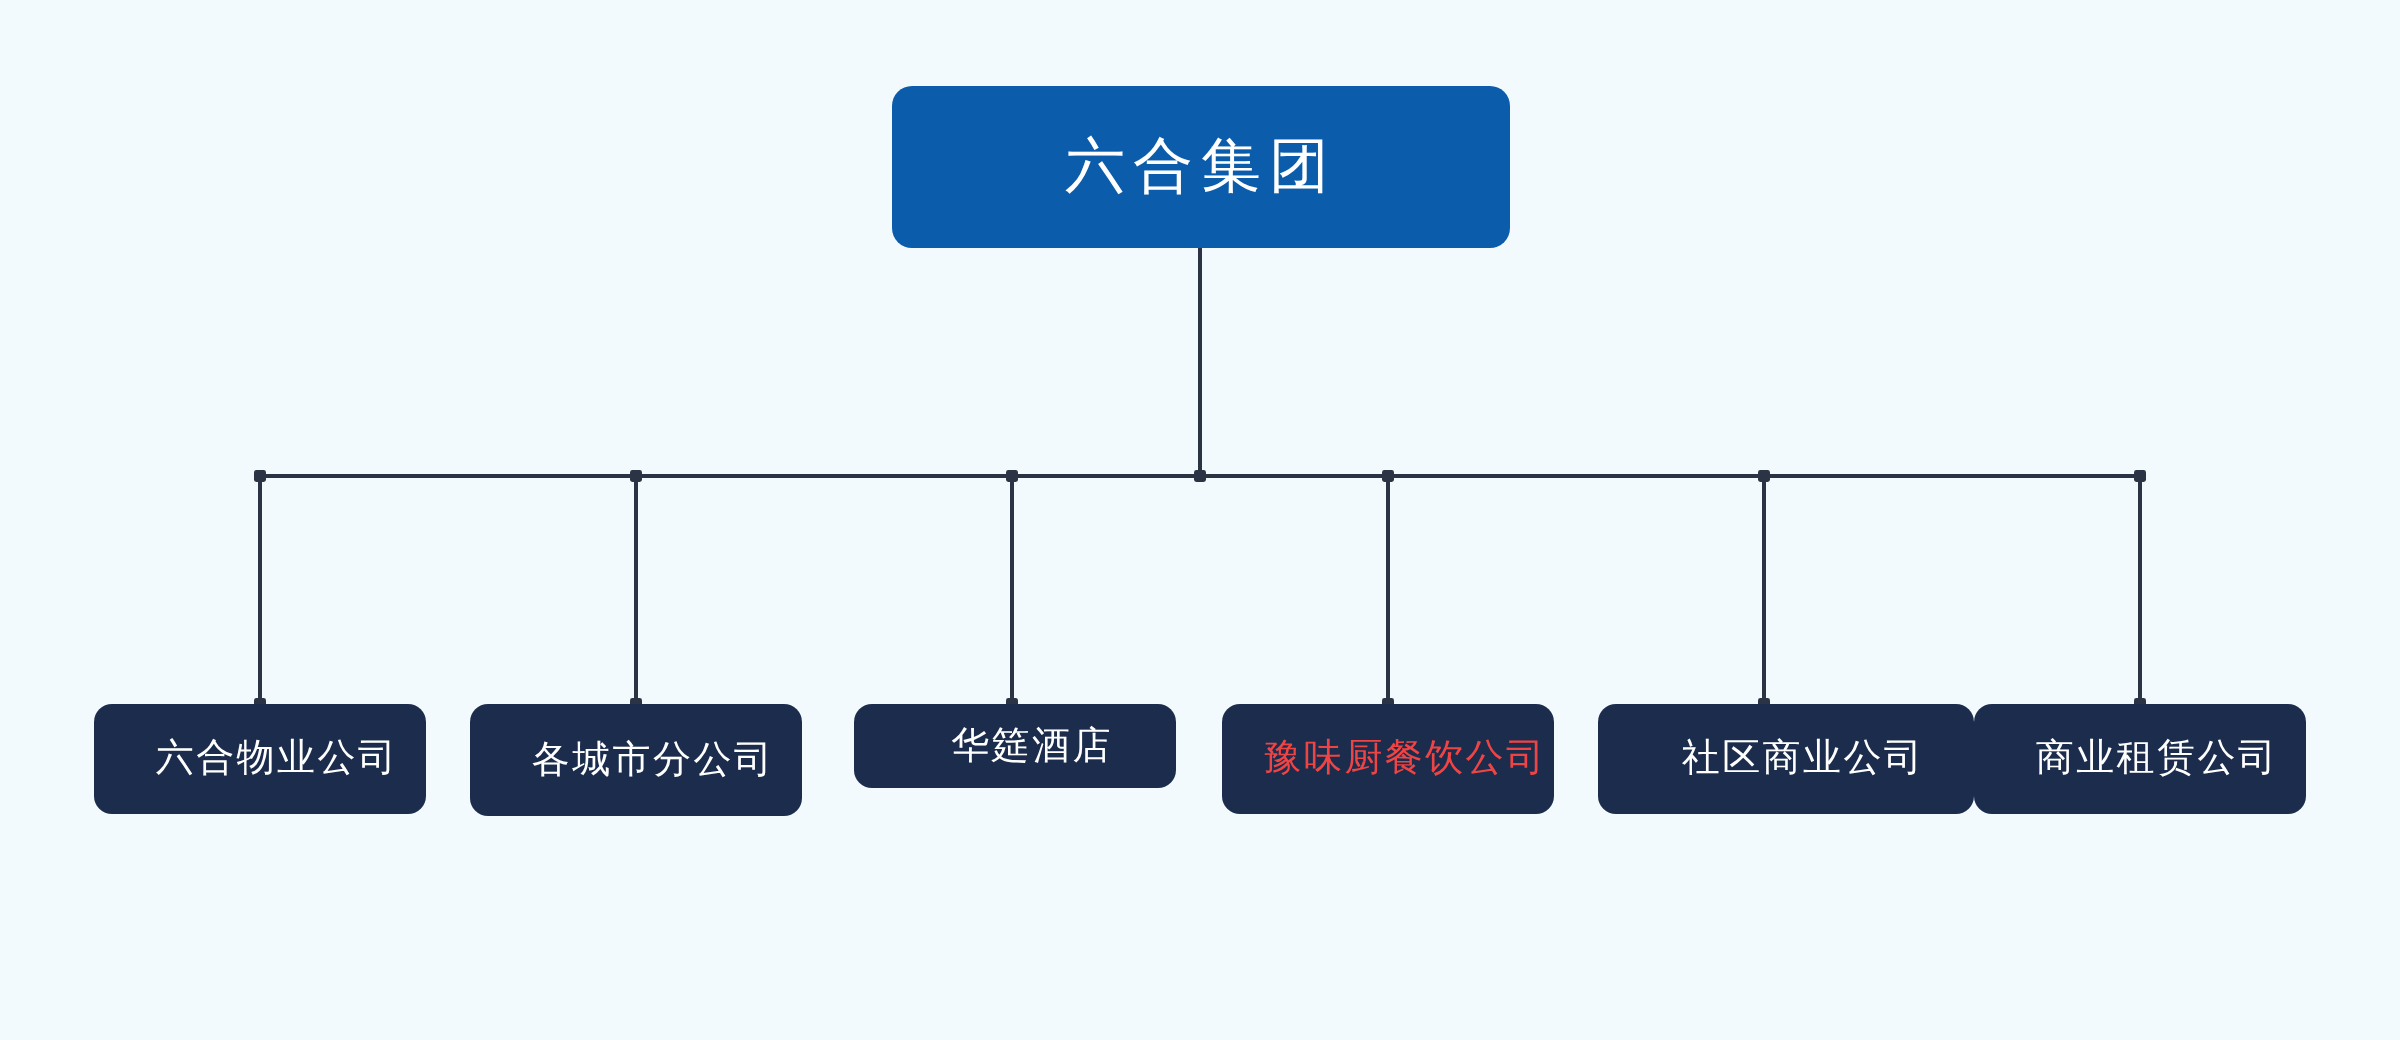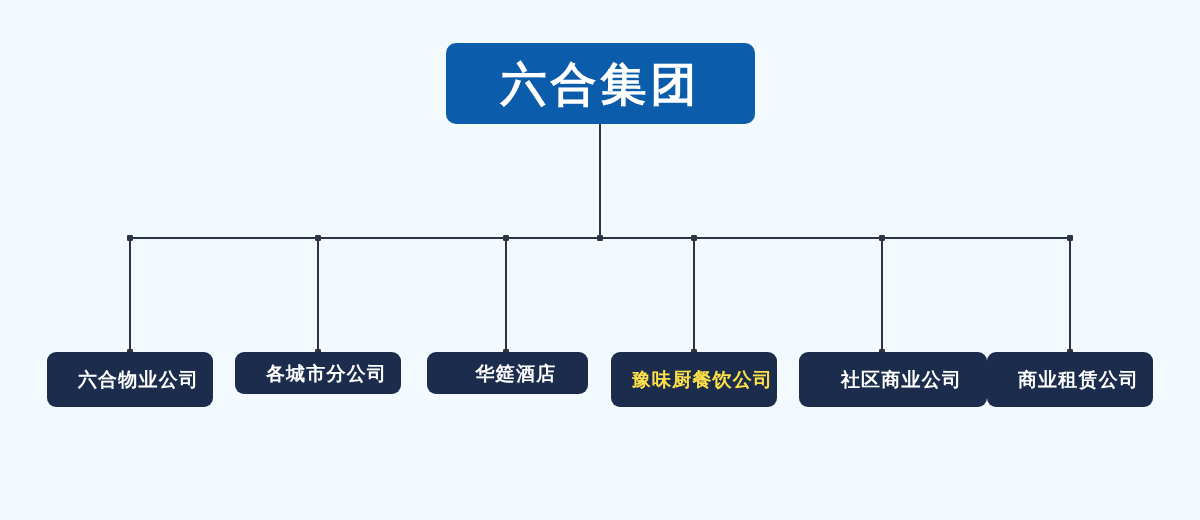--- a/index.html
+++ b/index.html
@@ -34,32 +34,32 @@
     align-items: center;
     justify-content: center;
     color: #ffffff;
     text-align: center;
     white-space: nowrap;
     letter-spacing: 1px;
   }
   .node-root {
     border-radius: 10px;
     background: #0b5cab;
-    font-size: 46px;
+    font-size: 30px;
     line-height: 1;
     letter-spacing: 4px;
-    font-weight: 700;
+    font-weight: 400;
   }
   .node-child {
     border-radius: 9px;
     background: #1b2c4d;
     font-size: 19px;
     line-height: 1;
     letter-spacing: 1.2px;
-    font-weight: 700;
+    font-weight: 400;
     padding-left: 17px;
   }
 </style>
 </head>
 <body>
 
 <div id="org-chart">
 
   <svg class="edge-layer" width="1200" height="520" viewBox="0 0 1200 520" xmlns="http://www.w3.org/2000/svg">
     <g id="edges">
@@ -86,23 +86,23 @@
         <rect x="879" y="349" width="6" height="6" rx="1.2" fill="#2b3445"></rect>
         <rect x="1067" y="235" width="6" height="6" rx="1.2" fill="#2b3445"></rect>
         <rect x="1067" y="349" width="6" height="6" rx="1.2" fill="#2b3445"></rect>
       </g>
   </svg>
 
   <div class="node node-root" id="root-node" style="left: 446px; top: 43px; width: 309px; height: 81px; background: rgb(11, 92, 171); color: rgb(255, 255, 255);">六合集团</div>
 
   <div class="node node-child" id="node-child-1" style="left: 47px; top: 352px; width: 166px; height: 55px; background: rgb(27, 44, 77); color: rgb(255, 255, 255);">六合物业公司</div>
 
-  <div class="node node-child" id="node-child-2" style="left: 235px; top: 352px; width: 166px; height: 42px; background: rgb(27, 44, 77); color: rgb(255, 255, 255);">各城市分公司</div>
+  <div class="node node-child" id="node-child-2" style="left: 235px; top: 352px; width: 166px; height: 56px; background: rgb(27, 44, 77); color: rgb(255, 255, 255);">各城市分公司</div>
 
   <div class="node node-child" id="node-child-3" style="left: 427px; top: 352px; width: 161px; height: 42px; background: rgb(27, 44, 77); color: rgb(255, 255, 255);">华筵酒店</div>
 
-  <div class="node node-child" id="node-child-4" style="left: 611px; top: 352px; width: 166px; height: 55px; background: rgb(27, 44, 77); color: #fde047;">豫味厨餐饮公司</div>
+  <div class="node node-child" id="node-child-4" style="left: 611px; top: 352px; width: 166px; height: 55px; background: rgb(27, 44, 77); color: #ef4444;">豫味厨餐饮公司</div>
 
   <div class="node node-child" id="node-child-5" style="left: 799px; top: 352px; width: 188px; height: 55px; background: rgb(27, 44, 77); color: rgb(255, 255, 255);">社区商业公司</div>
 
   <div class="node node-child" id="node-child-6" style="left: 987px; top: 352px; width: 166px; height: 55px; background: rgb(27, 44, 77); color: rgb(255, 255, 255);">商业租赁公司</div>
 
 </div>
 
 </body></html>

